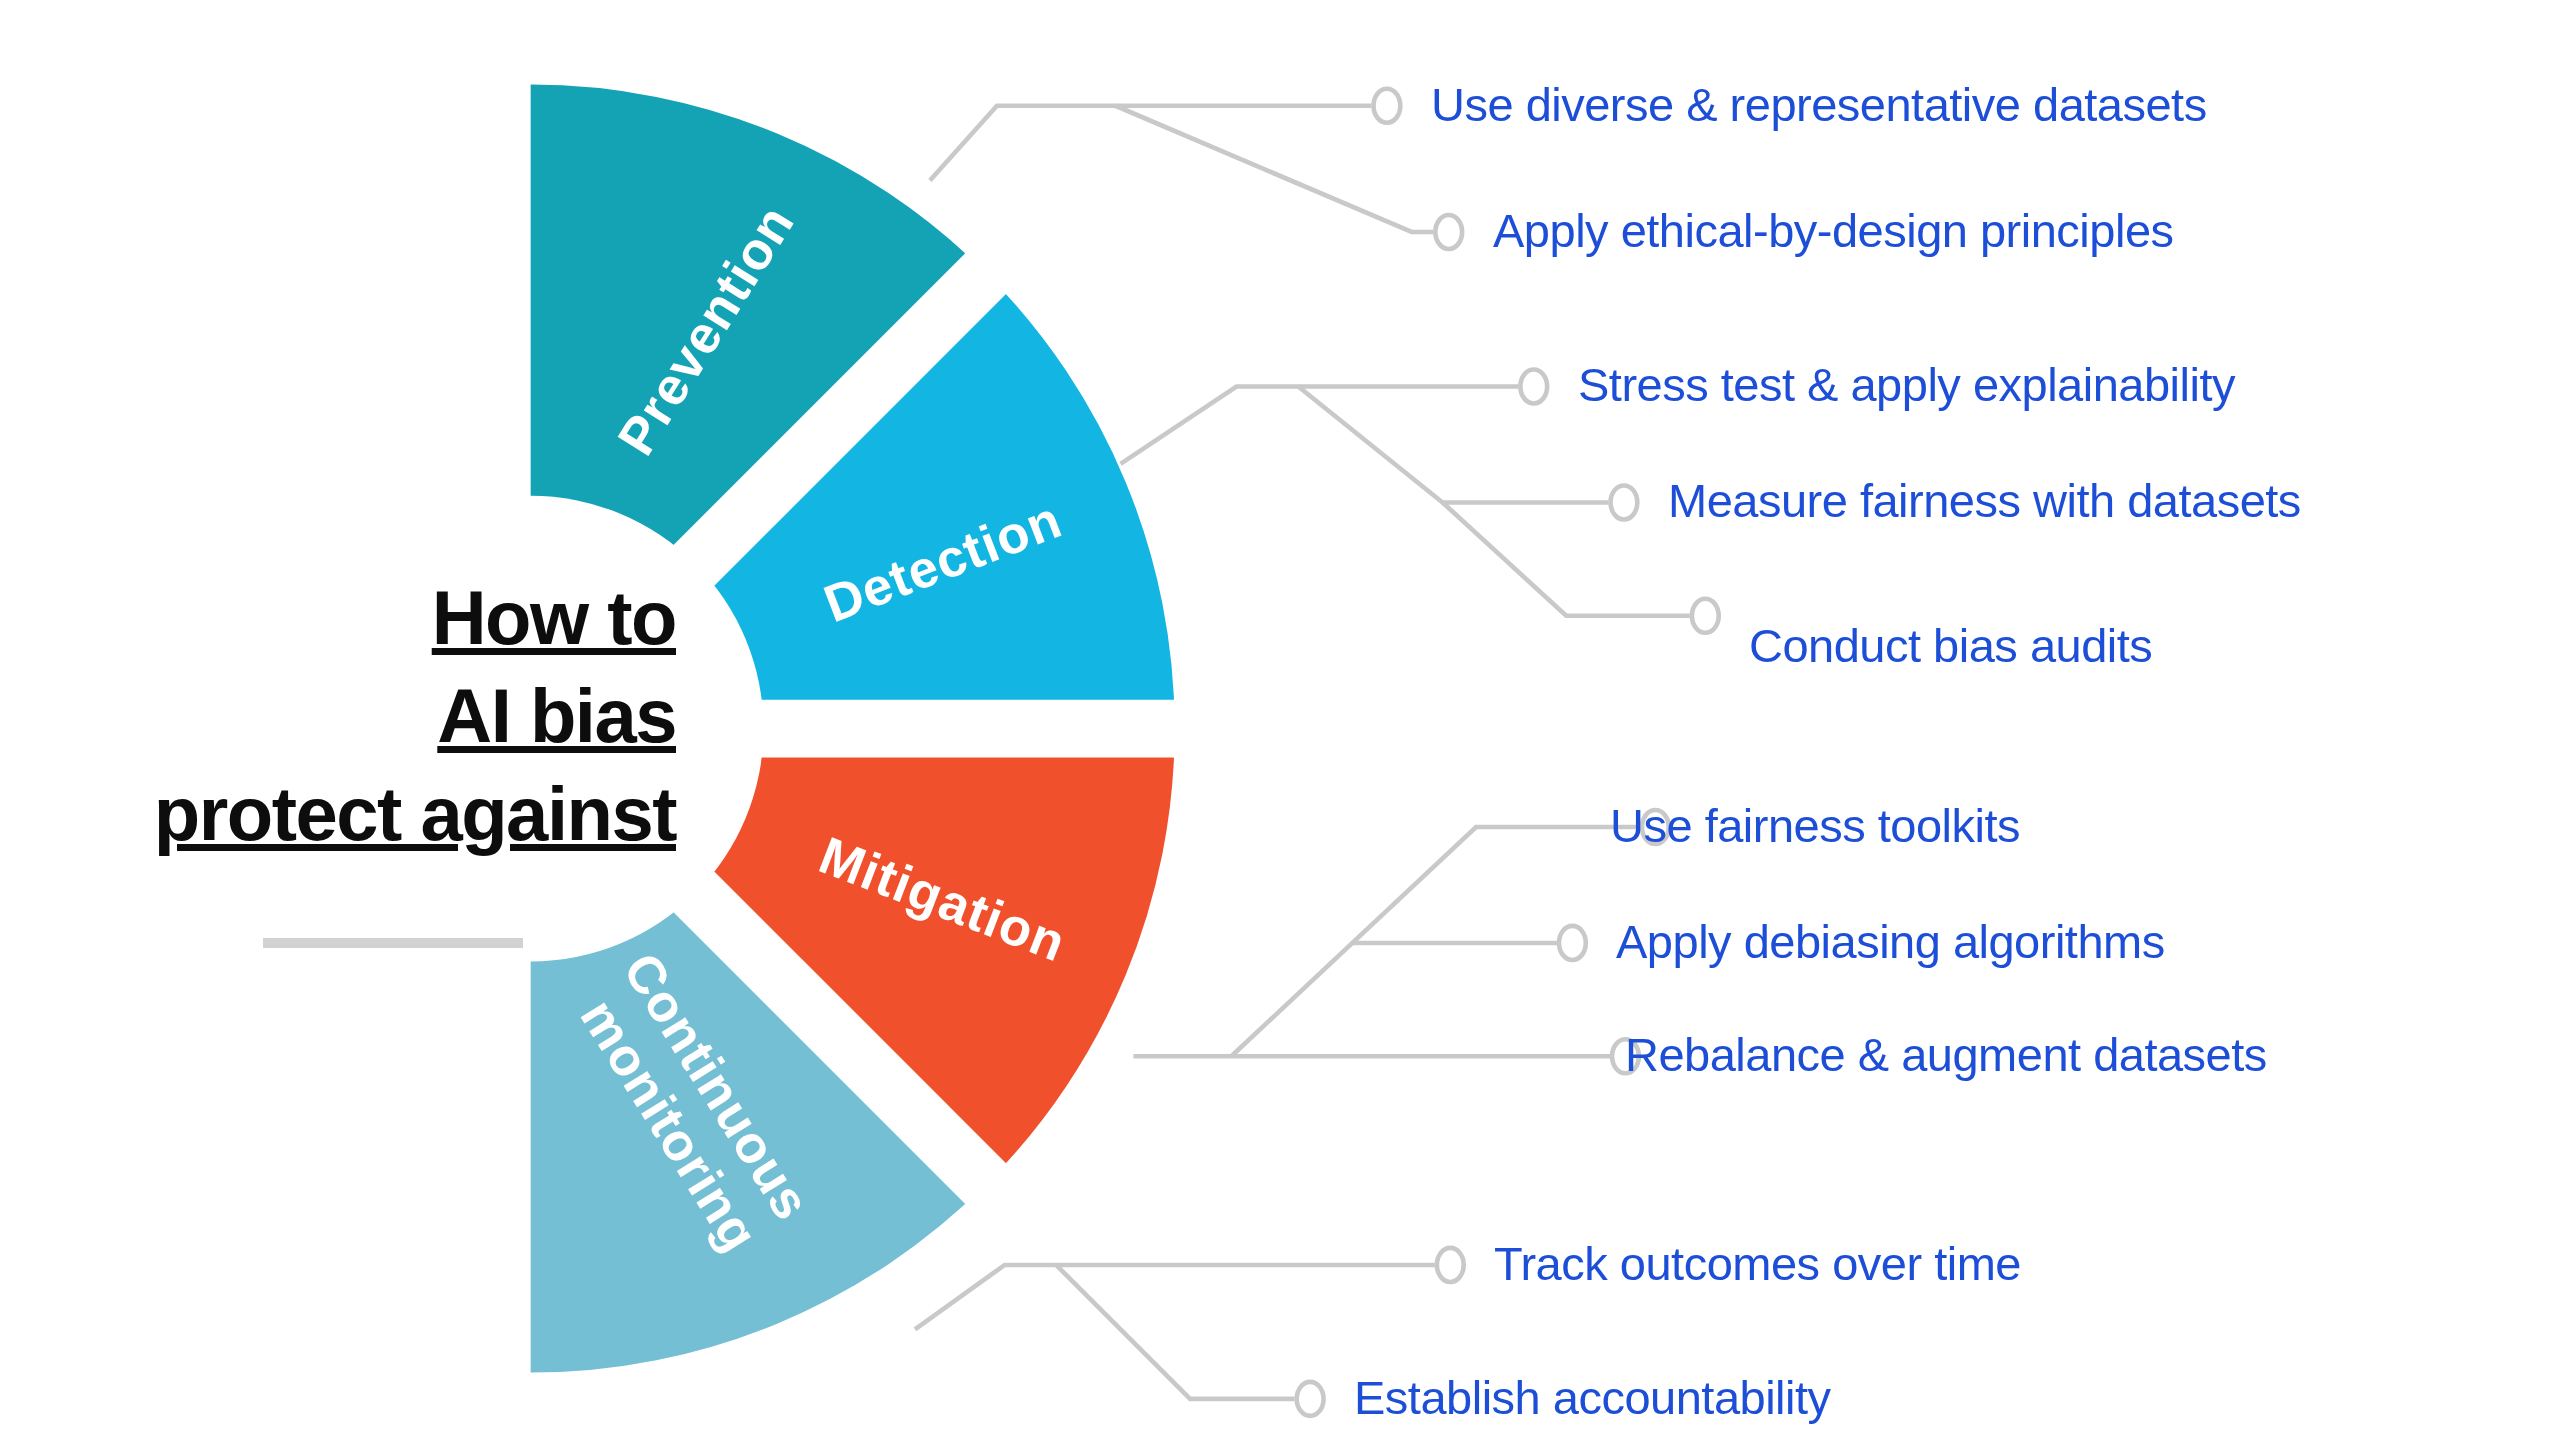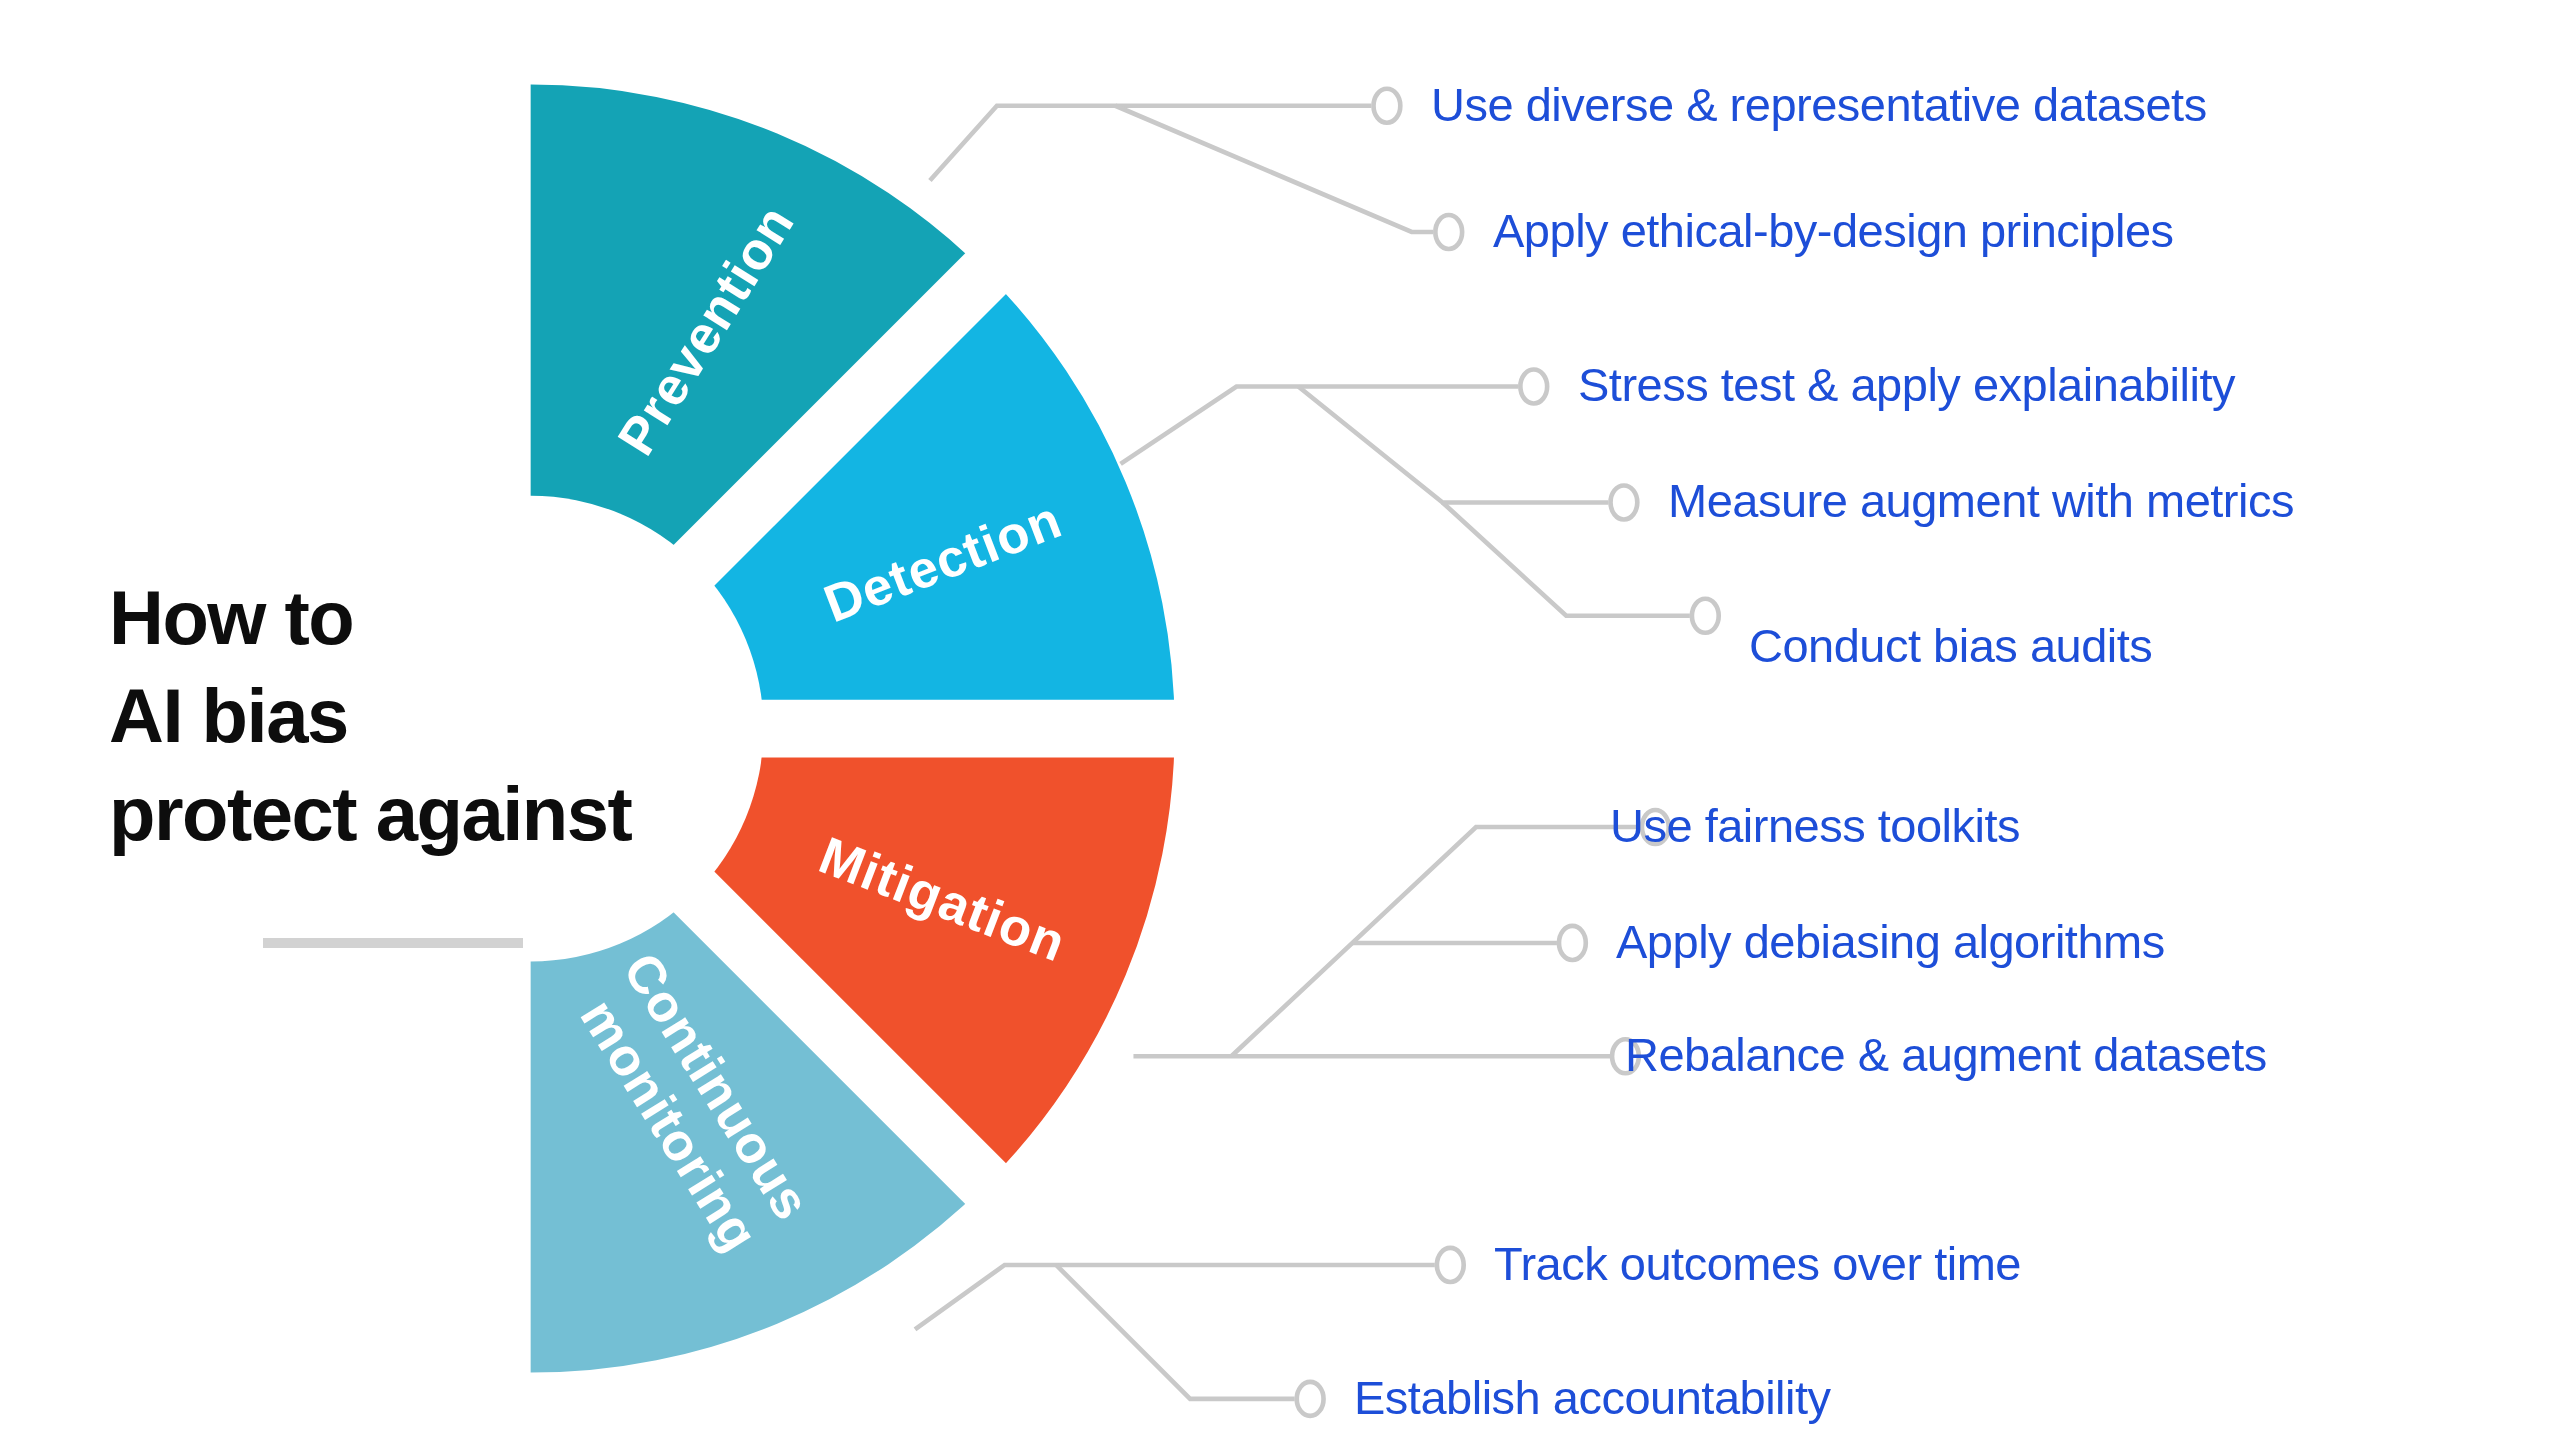--- a/index.html
+++ b/index.html
@@ -13,22 +13,23 @@
     font-weight:700;
     font-size:102px;
     fill:#ffffff;
     letter-spacing:2px;
   }
 
   
   .title{
     position:absolute;
     left:109px; top:569px; width:567px;
-    text-align:left;
+    text-align:right;
     color:#0d0d0d;
+    text-decoration:underline;
   }
   .title-line{
     font-size:76px;
     line-height:98px;
     font-weight:700;
     letter-spacing:-1.5px;
     white-space:nowrap;
   }
   .title-underline{
     width:260px;height:10.3px;
@@ -108,21 +109,21 @@
     <div class="title-line">How to</div>
     <div class="title-line">AI bias</div>
     <div class="title-line">protect against</div>
     <div class="title-underline"></div>
   </div>
 
   <div class="bullet" style="left:1431px;top:106px">Use diverse &amp; representative datasets</div>
   <div class="bullet" style="left:1493px;top:232px">Apply ethical-by-design principles</div>
 
   <div class="bullet" style="left:1578px;top:386px">Stress test &amp; apply explainability</div>
-  <div class="bullet" style="left:1668px;top:502px">Measure augment with metrics</div>
+  <div class="bullet" style="left:1668px;top:502px">Measure fairness with datasets</div>
   <div class="bullet" style="left:1749px;top:647px">Conduct bias audits</div>
 
   <div class="bullet" style="left:1610px;top:827px">Use fairness toolkits</div>
   <div class="bullet" style="left:1616px;top:943px">Apply debiasing algorithms</div>
   <div class="bullet" style="left:1625px;top:1056px">Rebalance &amp; augment datasets</div>
 
   <div class="bullet" style="left:1354px;top:1399px">Establish accountability</div>
   <div class="bullet" style="left:1494px;top:1265px">Track outcomes over time</div>
 
 </div>

